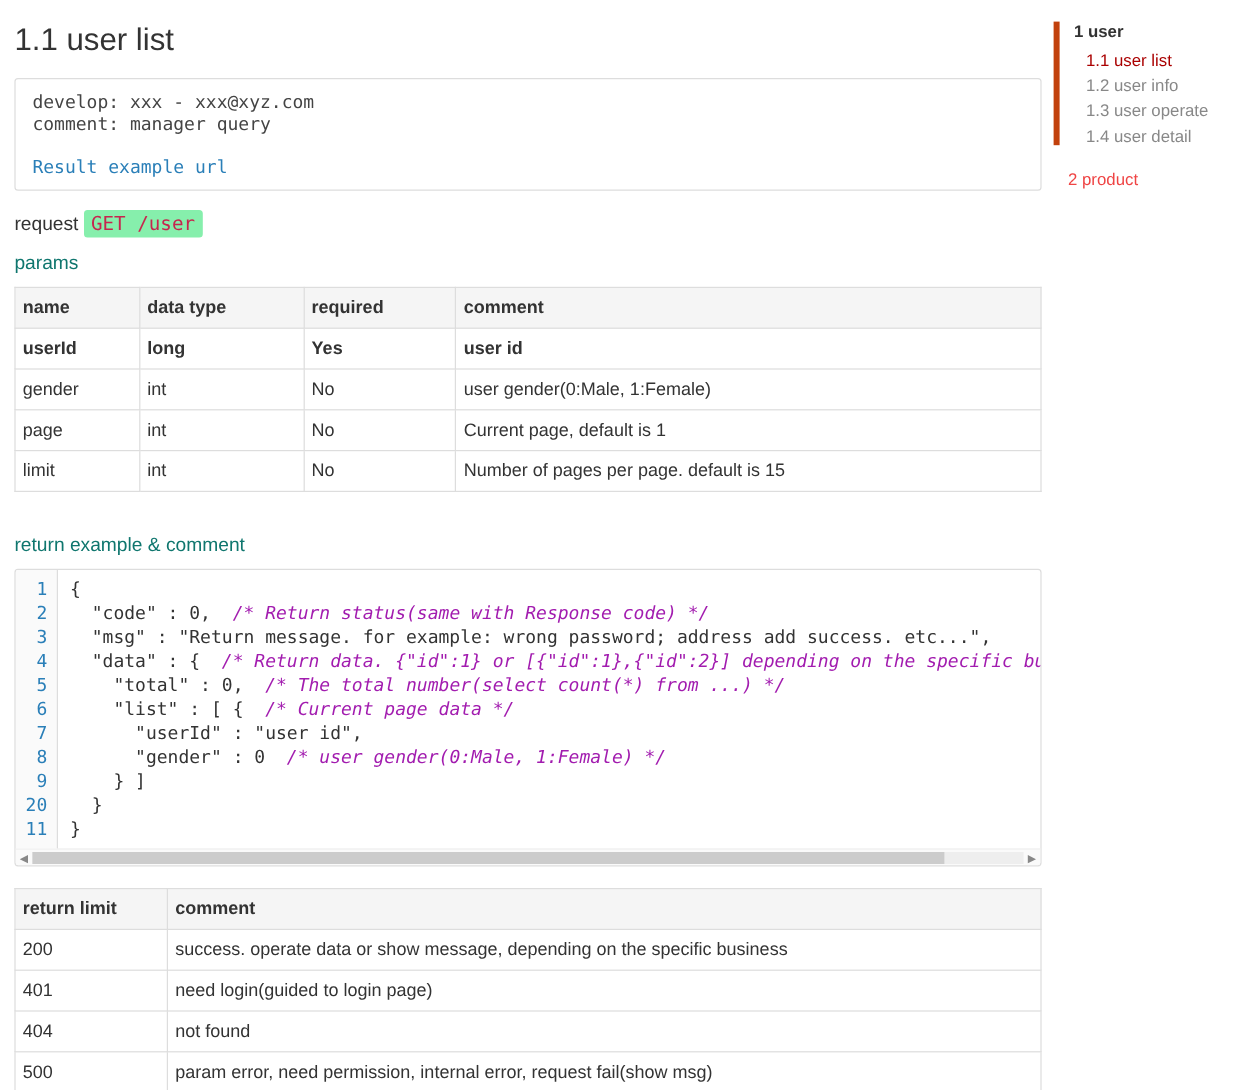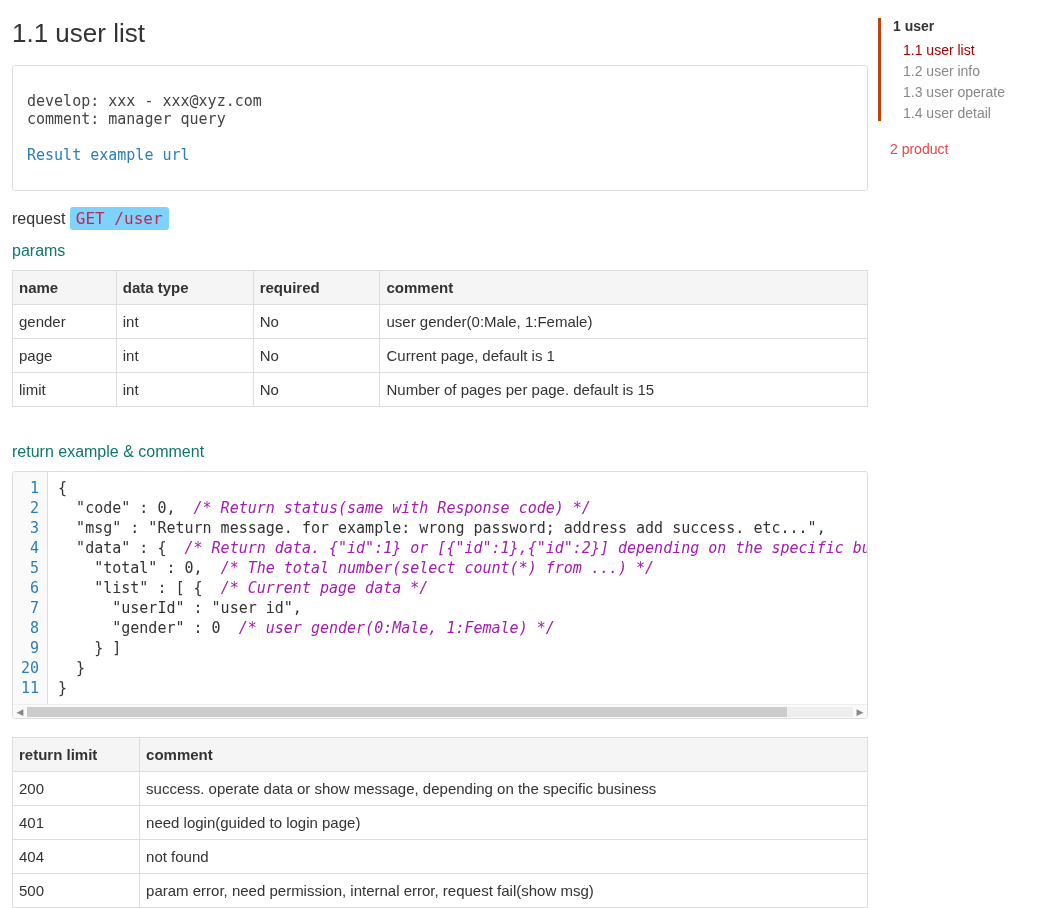--- a/index.html
+++ b/index.html
@@ -6,30 +6,30 @@
 body {
   margin: 0;
   font-family: -apple-system, BlinkMacSystemFont, "Segoe UI", Arial, sans-serif;
   font-size: 16px;
   color: #333;
   background: #fff;
 }
 .container { display: flex; width: 1038px; }
 .main { flex: 1; padding: 10px 10px 10px 12px; min-width: 0; }
 .sidebar { width: 160px; padding: 14px 8px 8px 0; font-size: 14px; }
-.side-active-block { border-left: 3px solid #c2410c; padding-left: 12px; }
+.side-active-block { border-left: 5px solid #c2410c; padding-left: 12px; }
 .side-section-title { font-weight: 700; color: #333; margin: 4px 0 8px; }
 .side-sub { color: #888; margin: 5px 0 5px 10px; cursor: pointer; }
 .side-sub.active { color: #a00; }
 .side-inactive-section { color: #ef4444; margin: 20px 0 0 12px; }
 h2.page-title { font-size: 26px; font-weight: 400; color: #333; margin: 8px 0 16px; }
-.meta-box { border: 1px solid #ddd; border-radius: 3px; padding: 26px 14px; font-family: ui-monospace, Menlo, Consolas, monospace; font-size: 15px; white-space: pre; color: #444; margin-bottom: 18px; }
+.meta-box { border: 1px solid #ddd; border-radius: 3px; padding: 10px 14px; font-family: ui-monospace, Menlo, Consolas, monospace; font-size: 15px; white-space: pre; color: #444; margin-bottom: 18px; }
 .meta-box .link { color: #2a7fb8; }
 .request-line { margin: 10px 0 14px; }
-.request-line .code { background: #7dd3fc; color: #c7254e; font-family: ui-monospace, Menlo, Consolas, monospace; padding: 2px 6px; border-radius: 3px; text-align: right; }
+.request-line .code { background: #86efac; color: #c7254e; font-family: ui-monospace, Menlo, Consolas, monospace; padding: 2px 6px; border-radius: 3px; text-align: right; }
 .params-label { margin: 6px 0 10px; color: #0f766e; }
 table.params-table, table.status-table { border-collapse: collapse; width: 100%; margin-bottom: 36px; }
 table.params-table th, table.params-table td,
 table.status-table th, table.status-table td { border: 1px solid #ddd; padding: 8px 6px; text-align: left; font-size: 15px; }
 table.params-table th, table.status-table th { background: #f5f5f5; font-weight: 700; color: #333; }
 table.params-table tr.hl td { font-weight: 700; }
 .code-block-wrap { border: 1px solid #ddd; border-radius: 3px; margin-bottom: 18px; overflow: hidden; }
 .code-block { display: flex; font-family: ui-monospace, Menlo, Consolas, monospace; font-size: 15px; overflow-x: auto; }
 .gutter { background: #fafafa; color: #2a7fb8; text-align: right; padding: 6px 8px; border-right: 1px solid #ddd; user-select: none; flex-shrink: 0; }
 .gutter div { line-height: 20px; }
@@ -63,20 +63,26 @@
     <table class="params-table">
       <thead>
         <tr>
           <th>name</th>
           <th>data type</th>
           <th>required</th>
           <th>comment</th>
         </tr>
       </thead>
       <tbody id="params-body">
+          <tr class="hl">
+            <td>userId</td>
+            <td>long</td>
+            <td>Yes</td>
+            <td>user id</td>
+          </tr>
           <tr>
             <td>gender</td>
             <td>int</td>
             <td>No</td>
             <td>user gender(0:Male, 1:Female)</td>
           </tr>
           <tr>
             <td>page</td>
             <td>int</td>
             <td>No</td>

